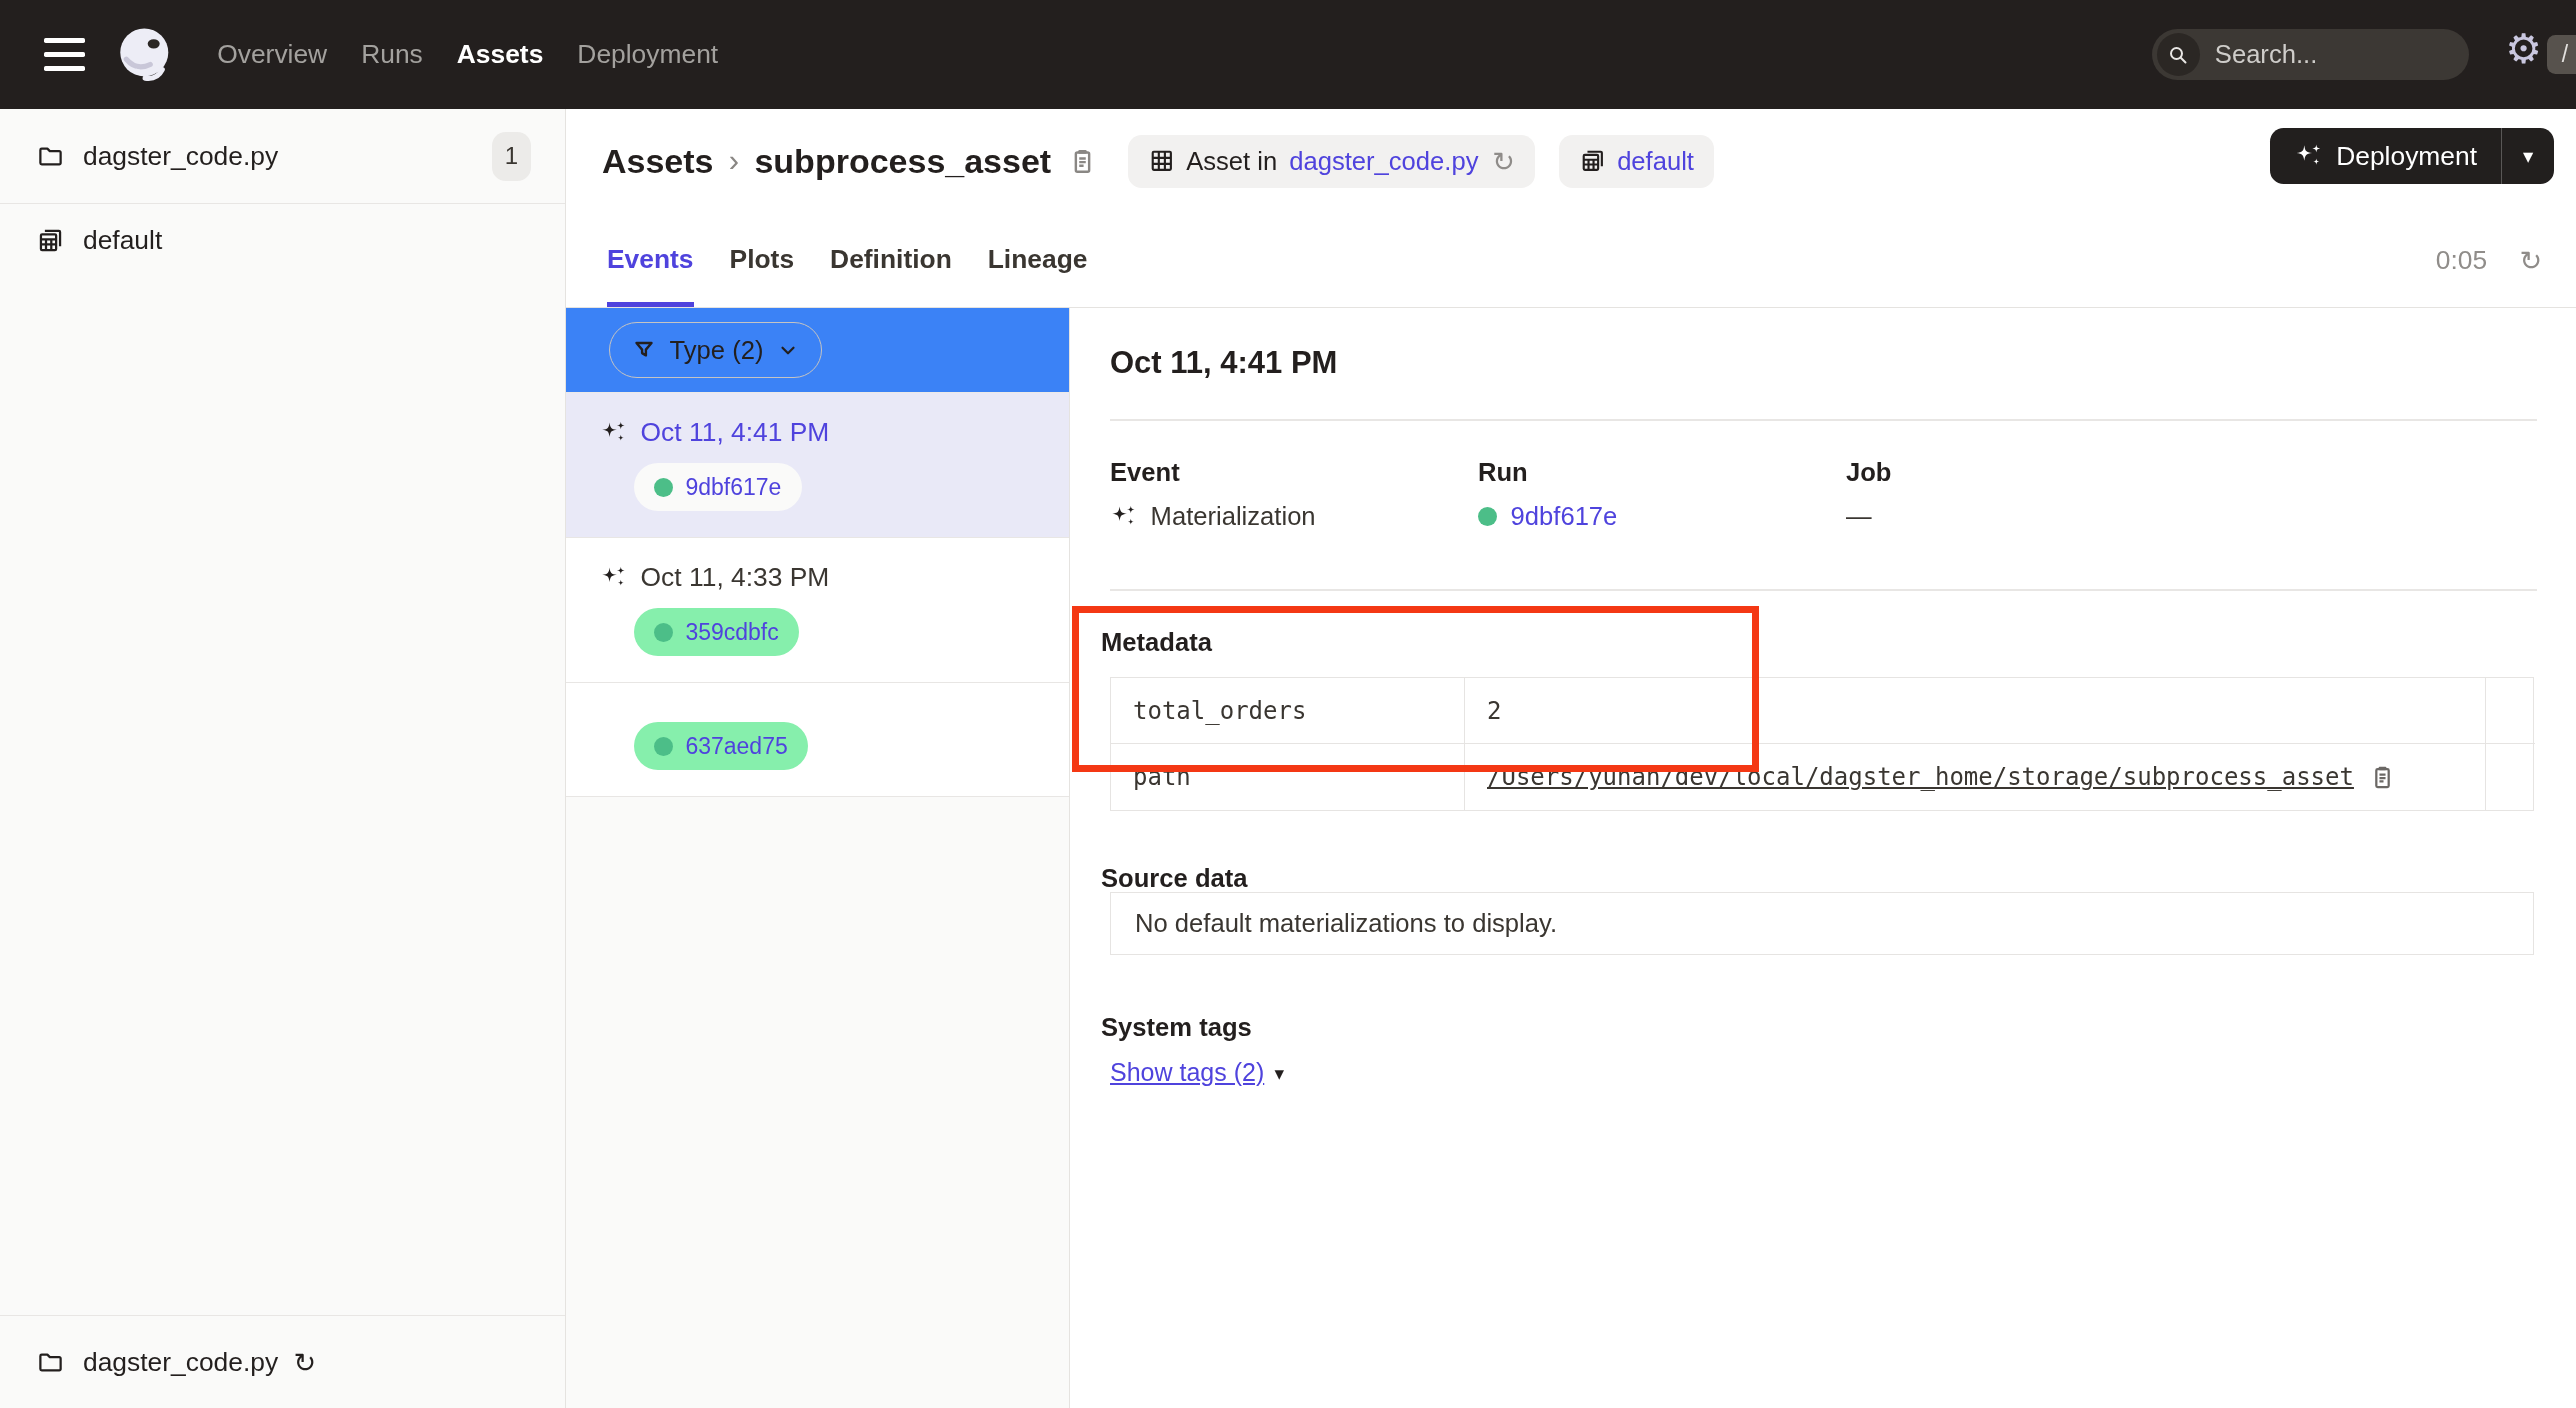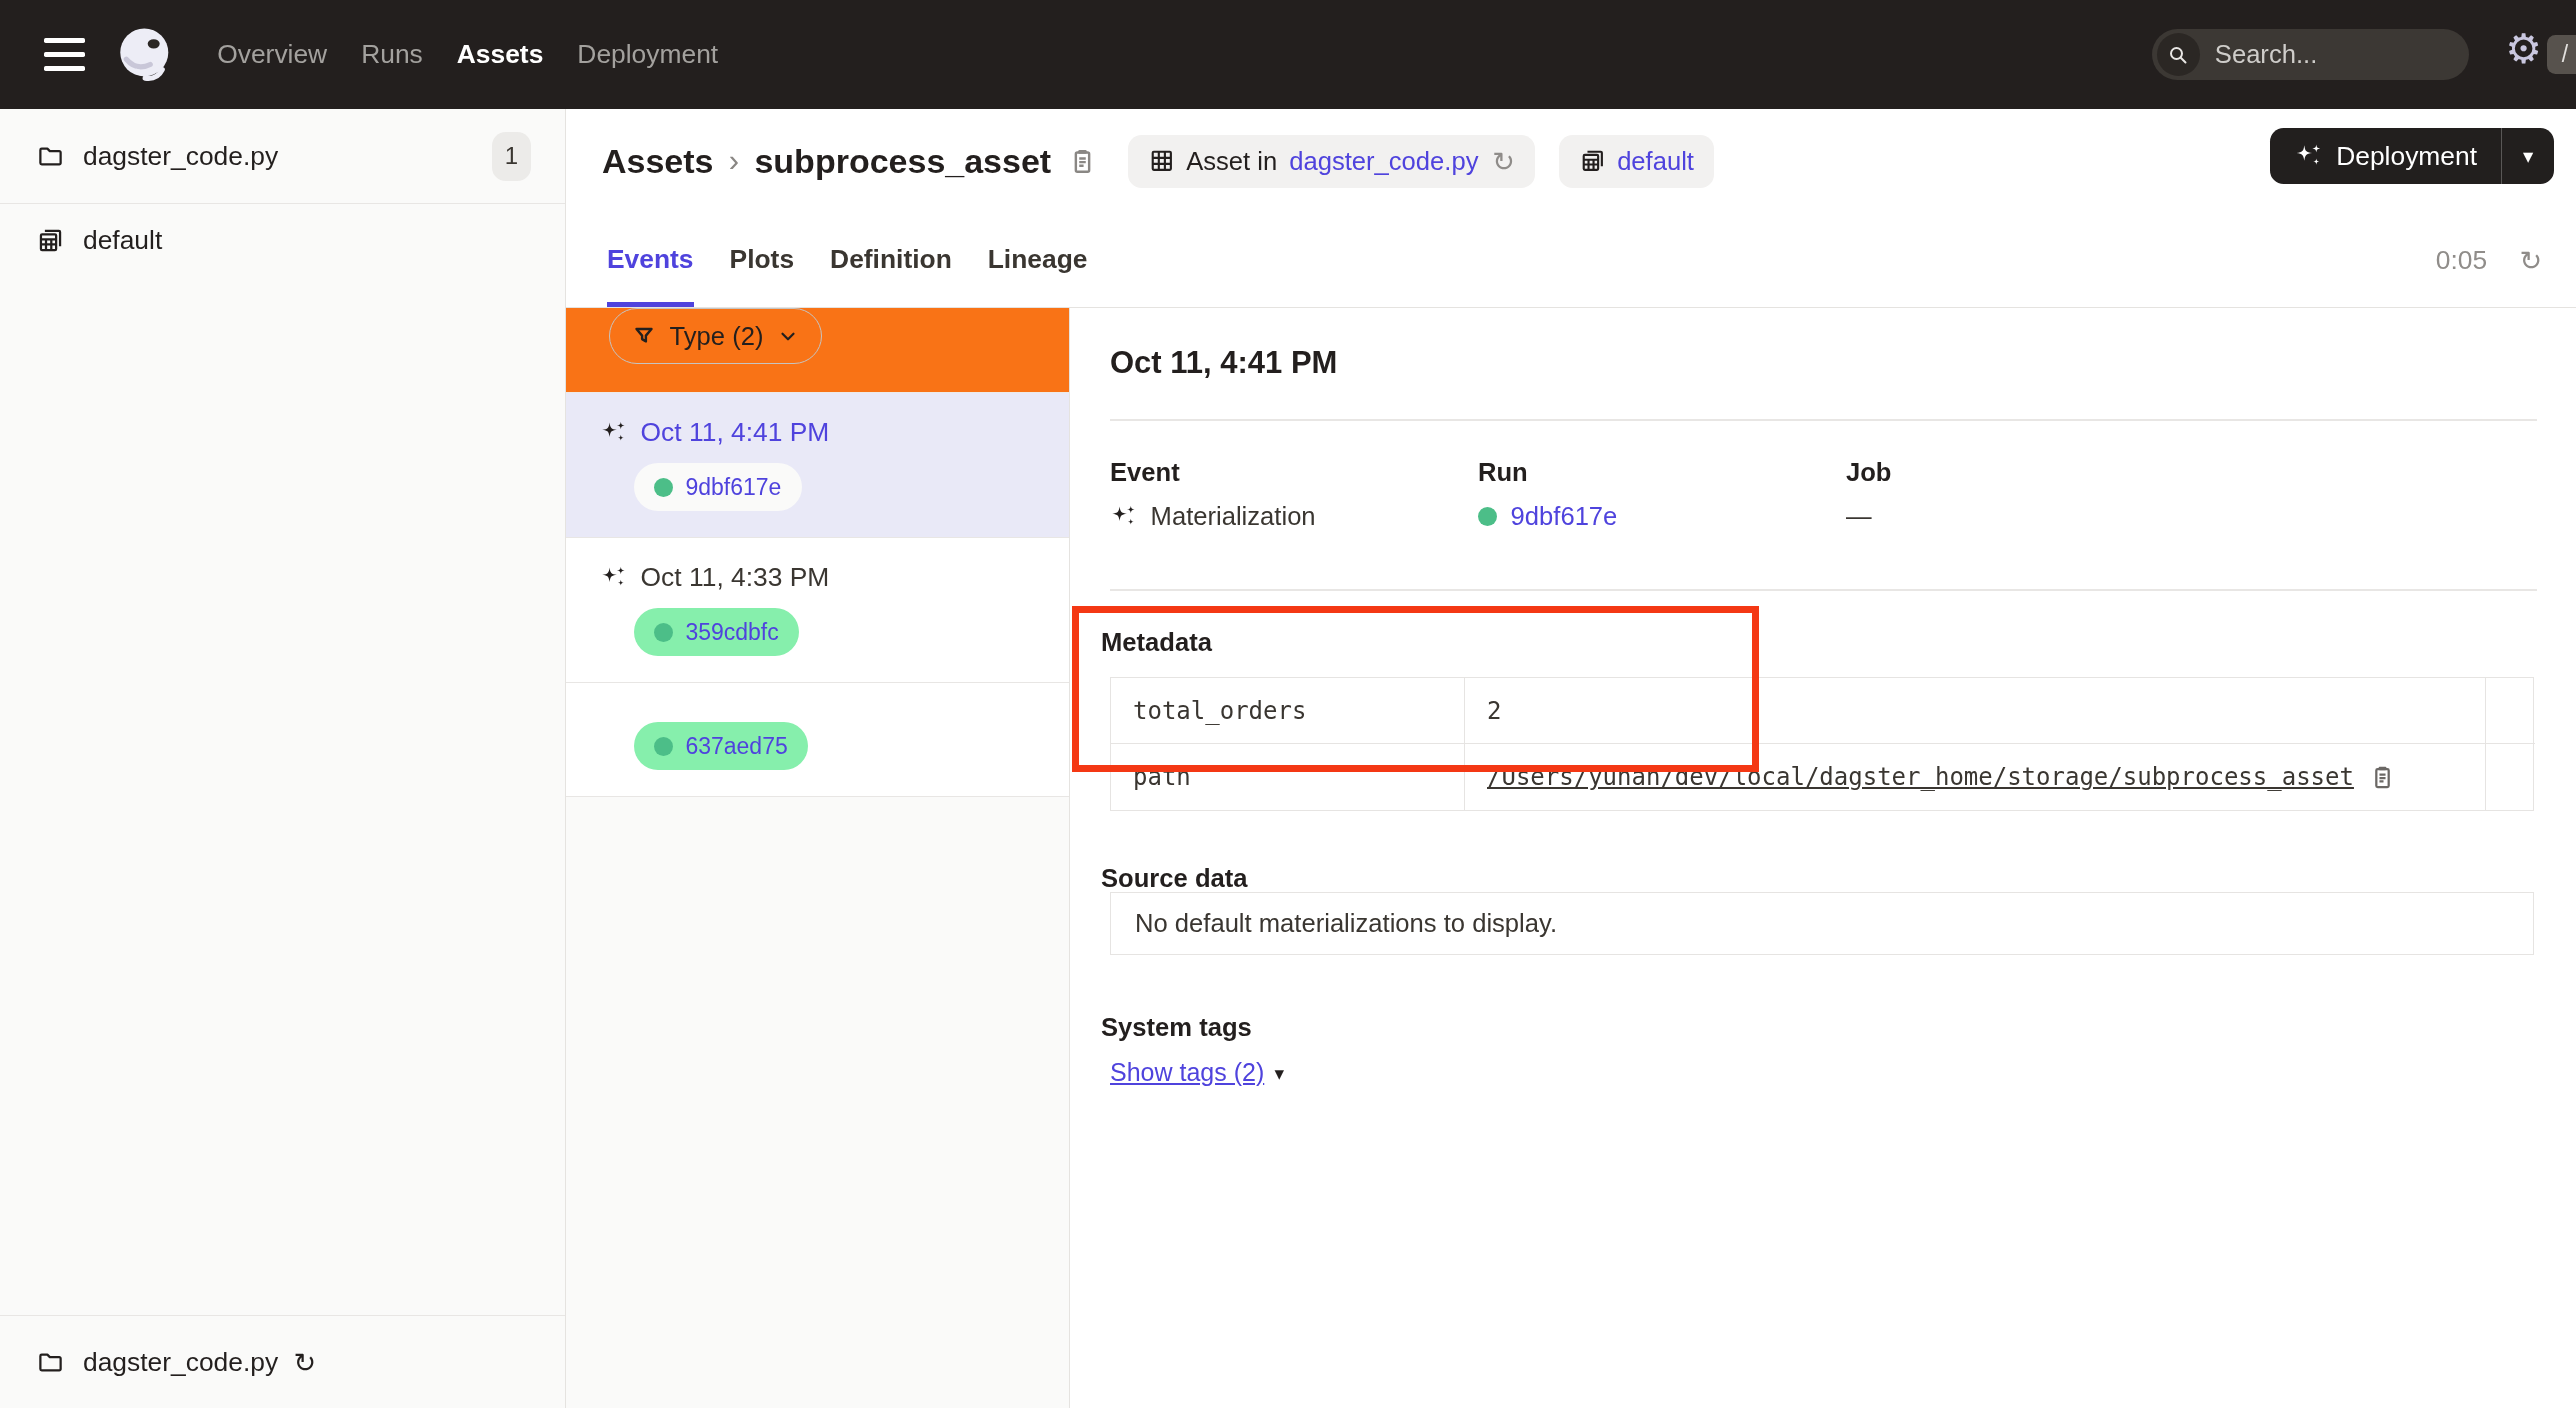--- a/index.html
+++ b/index.html
@@ -92,22 +92,22 @@
     margin-right:36px; border-bottom:5.1px solid transparent; padding-top:3.4px; cursor:pointer; }
   .tab.active { color:#4f43dd; border-bottom-color:#4f43dd; }
   .tabs-right { margin-left:auto; display:flex; align-items:center; gap:17px; padding-right:34px; }
   .timer { font-size:26.4px; color:#908d8a; }
 
   
   .events-col {
     position:absolute; left:566px; top:308px; width:504px; height:1101px; background:#fafaf9;
     border-right:1.7px solid #e5e3e0; display:flex; flex-direction:column;
   }
-  .filter-bar { height:85px; background:#f97316; border-bottom:0.9px solid #eceae8;
-    display:flex; align-items:flex-start; padding-left:43px; }
+  .filter-bar { height:85px; background:#3b82f6; border-bottom:0.9px solid #eceae8;
+    display:flex; align-items:center; padding-left:43px; }
   .filter-pill { height:56px; border:1.7px solid #c6c4c2; border-radius:29px; background:transparent;
     display:flex; align-items:center; gap:13.6px; padding:0 22px; cursor:pointer; }
   .filter-pill .label { font-size:25.6px; color:#231f1e; }
   .event-item { background:#ffffff; border-bottom:1.7px solid #e8e6e4; padding:24px 0 25.6px 34px; cursor:pointer; }
   .event-item.selected { background:#e9e9f7; }
   .event-head { display:flex; align-items:center; gap:13.6px; }
   .event-head .ts { font-size:26.4px; color:#3a3631; }
   .event-item.selected .event-head .ts { color:#4f43dd; }
   .run-pill { display:inline-flex; align-items:center; gap:12px; margin:15.3px 0 0 34px;
     height:48px; border-radius:24px; background:#86efac; padding:0 20.4px; cursor:pointer; }

